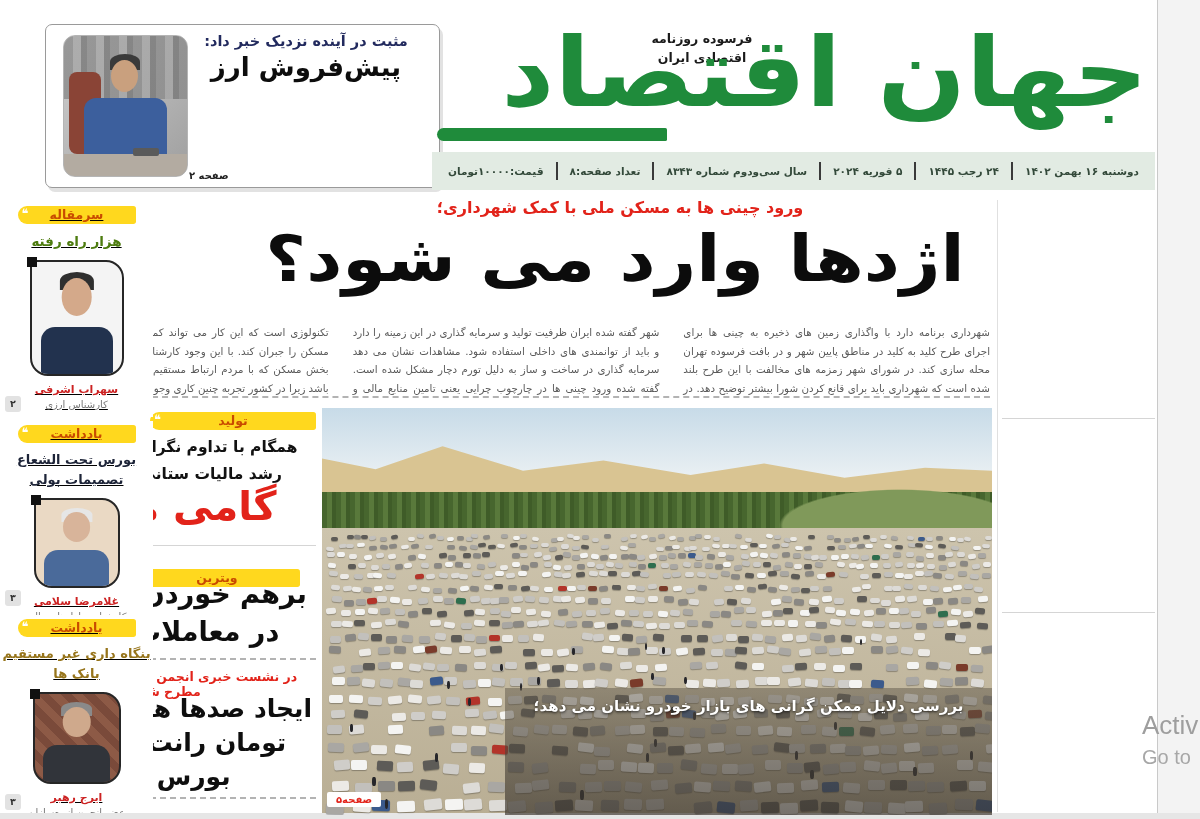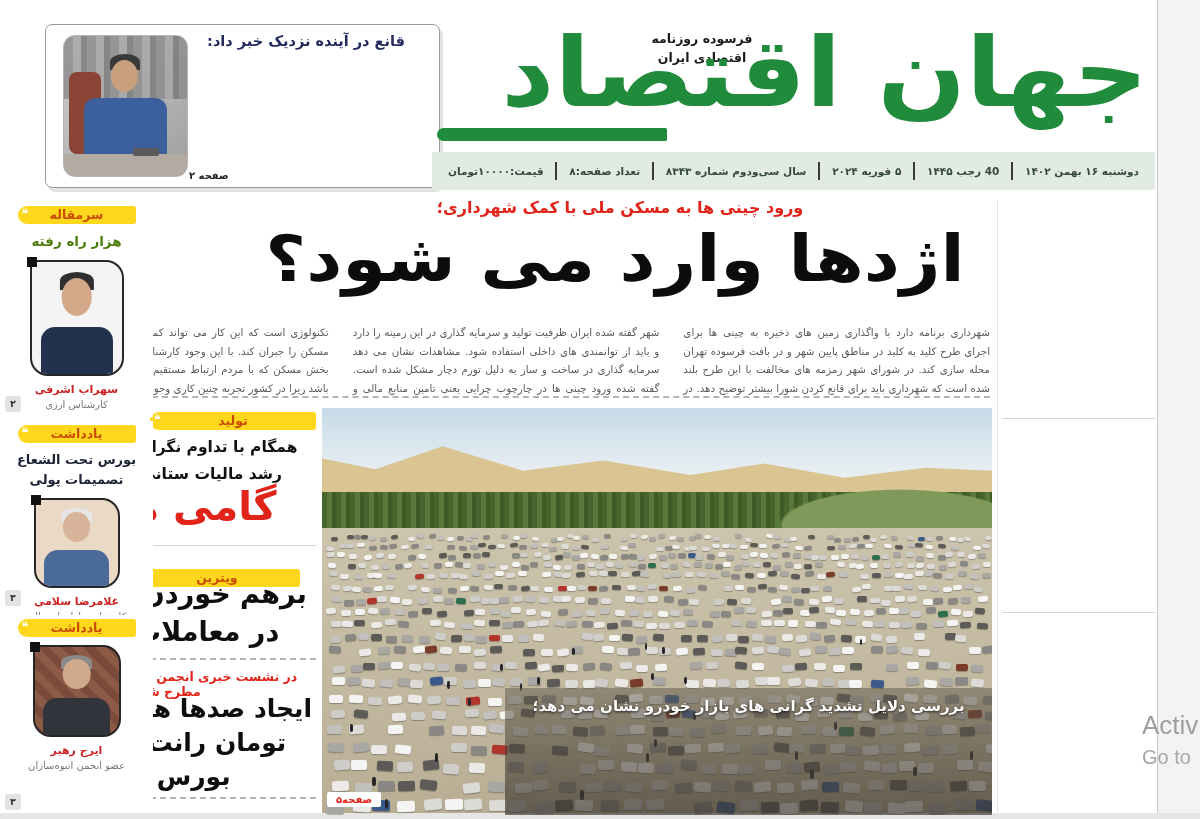--- a/index.html
+++ b/index.html
@@ -69,21 +69,21 @@
   .treehill{right:0;top:76px;width:230px;height:52px;background:radial-gradient(ellipse at 60% 80%,#80995a 0 60%,transparent 62%);}
   .ground{left:0;top:120px;width:100%;height:287px;background:linear-gradient(#cdc4ad,#b9ae94);}
   .overlay{right:0;bottom:0;width:487px;height:127px;z-index:5;
            background:linear-gradient(rgba(96,88,74,.5),rgba(58,52,44,.68));}
   .ovkick{margin-top:9px;text-align:center;color:#fff;font-weight:bold;font-size:15px;text-shadow:0 1px 3px rgba(0,0,0,.8);}
   .ovtitle{margin-top:12px;text-align:center;color:#fff;font-weight:900;font-size:38px;text-shadow:0 2px 4px rgba(0,0,0,.8);}
   .photobadge{left:5px;bottom:8px;z-index:6;background:#fff;color:#e2231a;font-weight:bold;font-size:10px;
               padding:2px 9px;border-radius:2px;}
   
   .sbar{left:1002px;width:153px;background:#fff;}
-  .sbsec{position:absolute;left:0;width:153px;text-align:center;}
+  .sbsec{position:absolute;left:0;width:153px;text-align:center;text-decoration:underline;}
   .sbtab{width:118px;margin:0 auto;}
   .sbtitle{font-weight:bold;font-size:13.5px;line-height:1.55;margin-top:7px;}
   .pwrap{position:relative;margin:8px auto 0;}
   .pframe{border:2.5px solid #262626;border-radius:5px 18px 18px 18px;overflow:hidden;position:relative;background:#f4f4f4;width:100%;height:100%;box-sizing:border-box;}
   .pcorner{position:absolute;left:-3px;top:-3px;width:10px;height:10px;background:#111;}
   .phead{position:absolute;left:50%;transform:translateX(-50%);top:14%;width:34%;height:34%;border-radius:50%;}
   .phair{position:absolute;left:50%;transform:translateX(-50%);top:9%;width:38%;height:16%;border-radius:50% 50% 0 0;}
   .ptorso{position:absolute;left:10%;bottom:0;width:80%;height:42%;border-radius:14px 14px 0 0;}
   .sbauthor{color:#cc2222;font-weight:bold;font-size:11px;margin-top:7px;}
   .sbrole{color:#777;font-size:10px;margin-top:3px;}
@@ -104,36 +104,37 @@
   <div class="abs tlphoto">
     <div class="abs tl-machinery"></div>
     <div class="abs tl-chair"></div>
     <div class="abs tl-hair"></div>
     <div class="abs tl-head"></div>
     <div class="abs tl-torso"></div>
     <div class="abs tl-desk"></div>
     <div class="abs tl-mic"></div>
   </div>
   <div class="abs tltext rtl">
-    <div class="tlkicker">قانع در آینده نزدیک خبر داد:</div>
+    <div class="tlkicker">مثبت در آینده نزدیک خبر داد:</div>
+    <div class="tltitle">پیش‌فروش ارز</div>
     <div class="tlpage">صفحه ۲</div>
   </div>
 </div>
 
 <div class="abs tagline rtl">
   <div>فرسوده روزنامه</div>
   <div>اقتصادی ایران</div>
 </div>
 <div class="abs logo rtl">جهان اقتصاد</div>
 <div class="abs logoswash"></div>
 
 <div class="abs dateband rtl">
   <span class="dateitem">دوشنبه ۱۶ بهمن ۱۴۰۲</span>
   <span class="datesep"></span>
-  <span class="dateitem">40 رجب ۱۴۴۵</span>
+  <span class="dateitem">۲۴ رجب ۱۴۴۵</span>
   <span class="datesep"></span>
   <span class="dateitem">۵ فوریه ۲۰۲۴</span>
   <span class="datesep"></span>
   <span class="dateitem">سال سی‌ودوم شماره ۸۳۴۳</span>
   <span class="datesep"></span>
   <span class="dateitem">تعداد صفحه:۸</span>
   <span class="datesep"></span>
   <span class="dateitem">قیمت:۱۰۰۰۰تومان</span>
 </div>
 
@@ -1039,21 +1040,21 @@
       <i style="position: absolute; left: 27.9px; top: 315.7px; width: 2.93918px; height: 8.31755px; background: rgb(38, 38, 42); border-radius: 40%;"></i>
       <i style="position: absolute; left: 362.4px; top: 268.7px; width: 2.59344px; height: 7.28032px; background: rgb(38, 38, 42); border-radius: 40%;"></i>
       <i style="position: absolute; left: 258.1px; top: 382.2px; width: 3.42812px; height: 9.78437px; background: rgb(38, 38, 42); border-radius: 40%;"></i>
       <i style="position: absolute; left: 349.1px; top: 299.2px; width: 2.81746px; height: 7.95239px; background: rgb(38, 38, 42); border-radius: 40%;"></i>
       <i style="position: absolute; left: 591.4px; top: 358.5px; width: 3.25339px; height: 9.26018px; background: rgb(38, 38, 42); border-radius: 40%;"></i>
       <i style="position: absolute; left: 371.4px; top: 304.2px; width: 2.85415px; height: 8.06244px; background: rgb(38, 38, 42); border-radius: 40%;"></i>
       <i style="position: absolute; left: 25.9px; top: 386.6px; width: 3.46061px; height: 9.88184px; background: rgb(38, 38, 42); border-radius: 40%;"></i>
       <i style="position: absolute; left: 62.6px; top: 390.6px; width: 3.4896px; height: 9.9688px; background: rgb(38, 38, 42); border-radius: 40%;"></i>
     </div>
   <div class="abs overlay rtl">
-    <div class="ovkick">بررسی دلایل تشدید گرانی های بازار خودرو نشان می دهد؛</div>
+    <div class="ovkick">بررسی دلایل ممکن گرانی های بازار خودرو نشان می دهد؛</div>
   </div>
   <div class="abs photobadge">صفحه۵</div>
 </div>
 
 <div class="abs vline"></div>
 
 <div class="abs sbar sbsec" style="top:200px;height:217px;">
   <div class="ytab sbtab rtl" style="margin-top:6px;">سرمقاله</div>
   <div class="sbtitle rtl" style="color: #4d7c0f;">هزار راه رفته</div>
   <div class="pwrap" style="width:94px;height:116px;">
@@ -1082,20 +1083,21 @@
     <div class="pcorner"></div>
   </div>
   <div class="sbauthor rtl">غلامرضا سلامی</div>
   <div class="sbrole rtl">کارشناس بازارهای مالی</div>
   <div class="chip">۳</div>
 </div>
 <div class="abs sep" style="left:1002px;top:612px;width:153px;"></div>
 
 <div class="abs sbar sbsec" style="top:615px;height:200px;">
   <div class="ytab sbtab rtl" style="margin-top:4px;">یادداشت</div>
+  <div class="sbtitle rtl" style="font-size: 13px; color: rgb(151, 117, 28);">بنگاه داری غیر مستقیم بانک ها</div>
   <div class="pwrap" style="width:88px;height:92px;">
     <div class="pframe" style="background:repeating-linear-gradient(45deg,#7a4a3a 0 8px,#8d5a46 8px 16px);">
       <div class="phair" style="background:#8a8a8a;"></div>
       <div class="phead" style="background:#cfa98c;"></div>
       <div class="ptorso" style="background:#31343a;"></div>
     </div>
     <div class="pcorner"></div>
   </div>
   <div class="sbauthor rtl">ایرج رهبر</div>
   <div class="sbrole rtl">عضو انجمن انبوه‌سازان</div>

